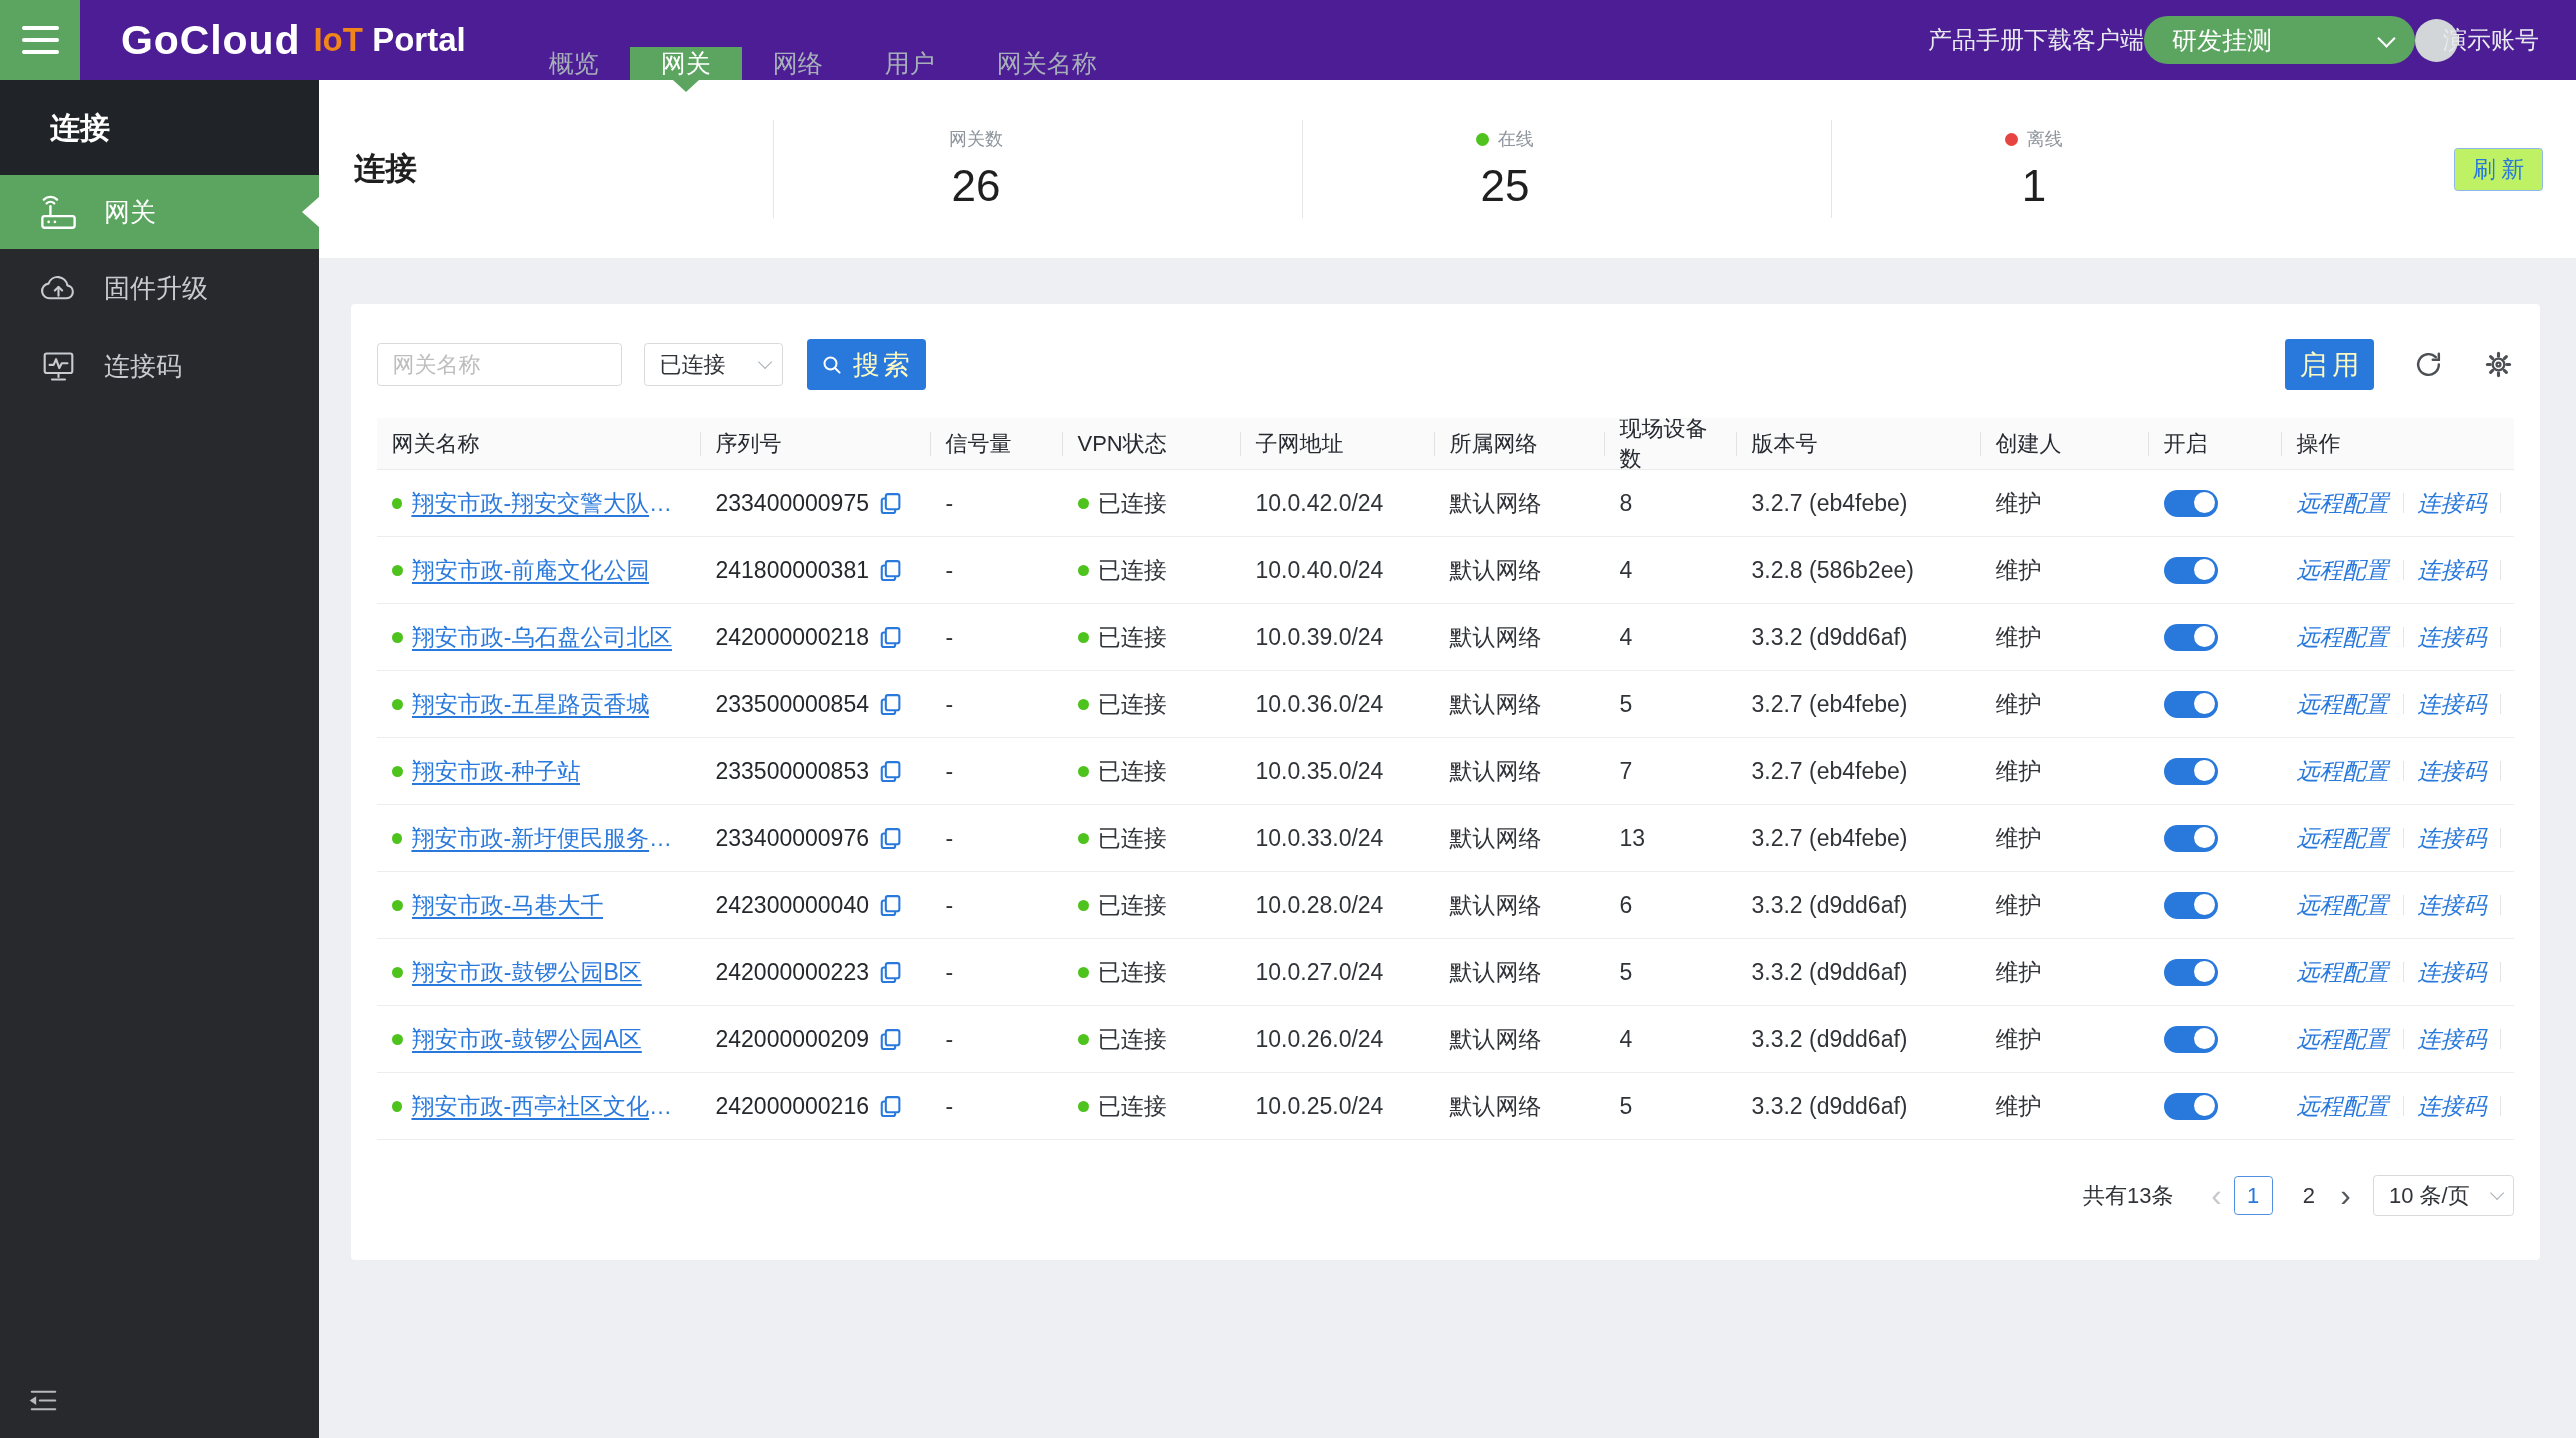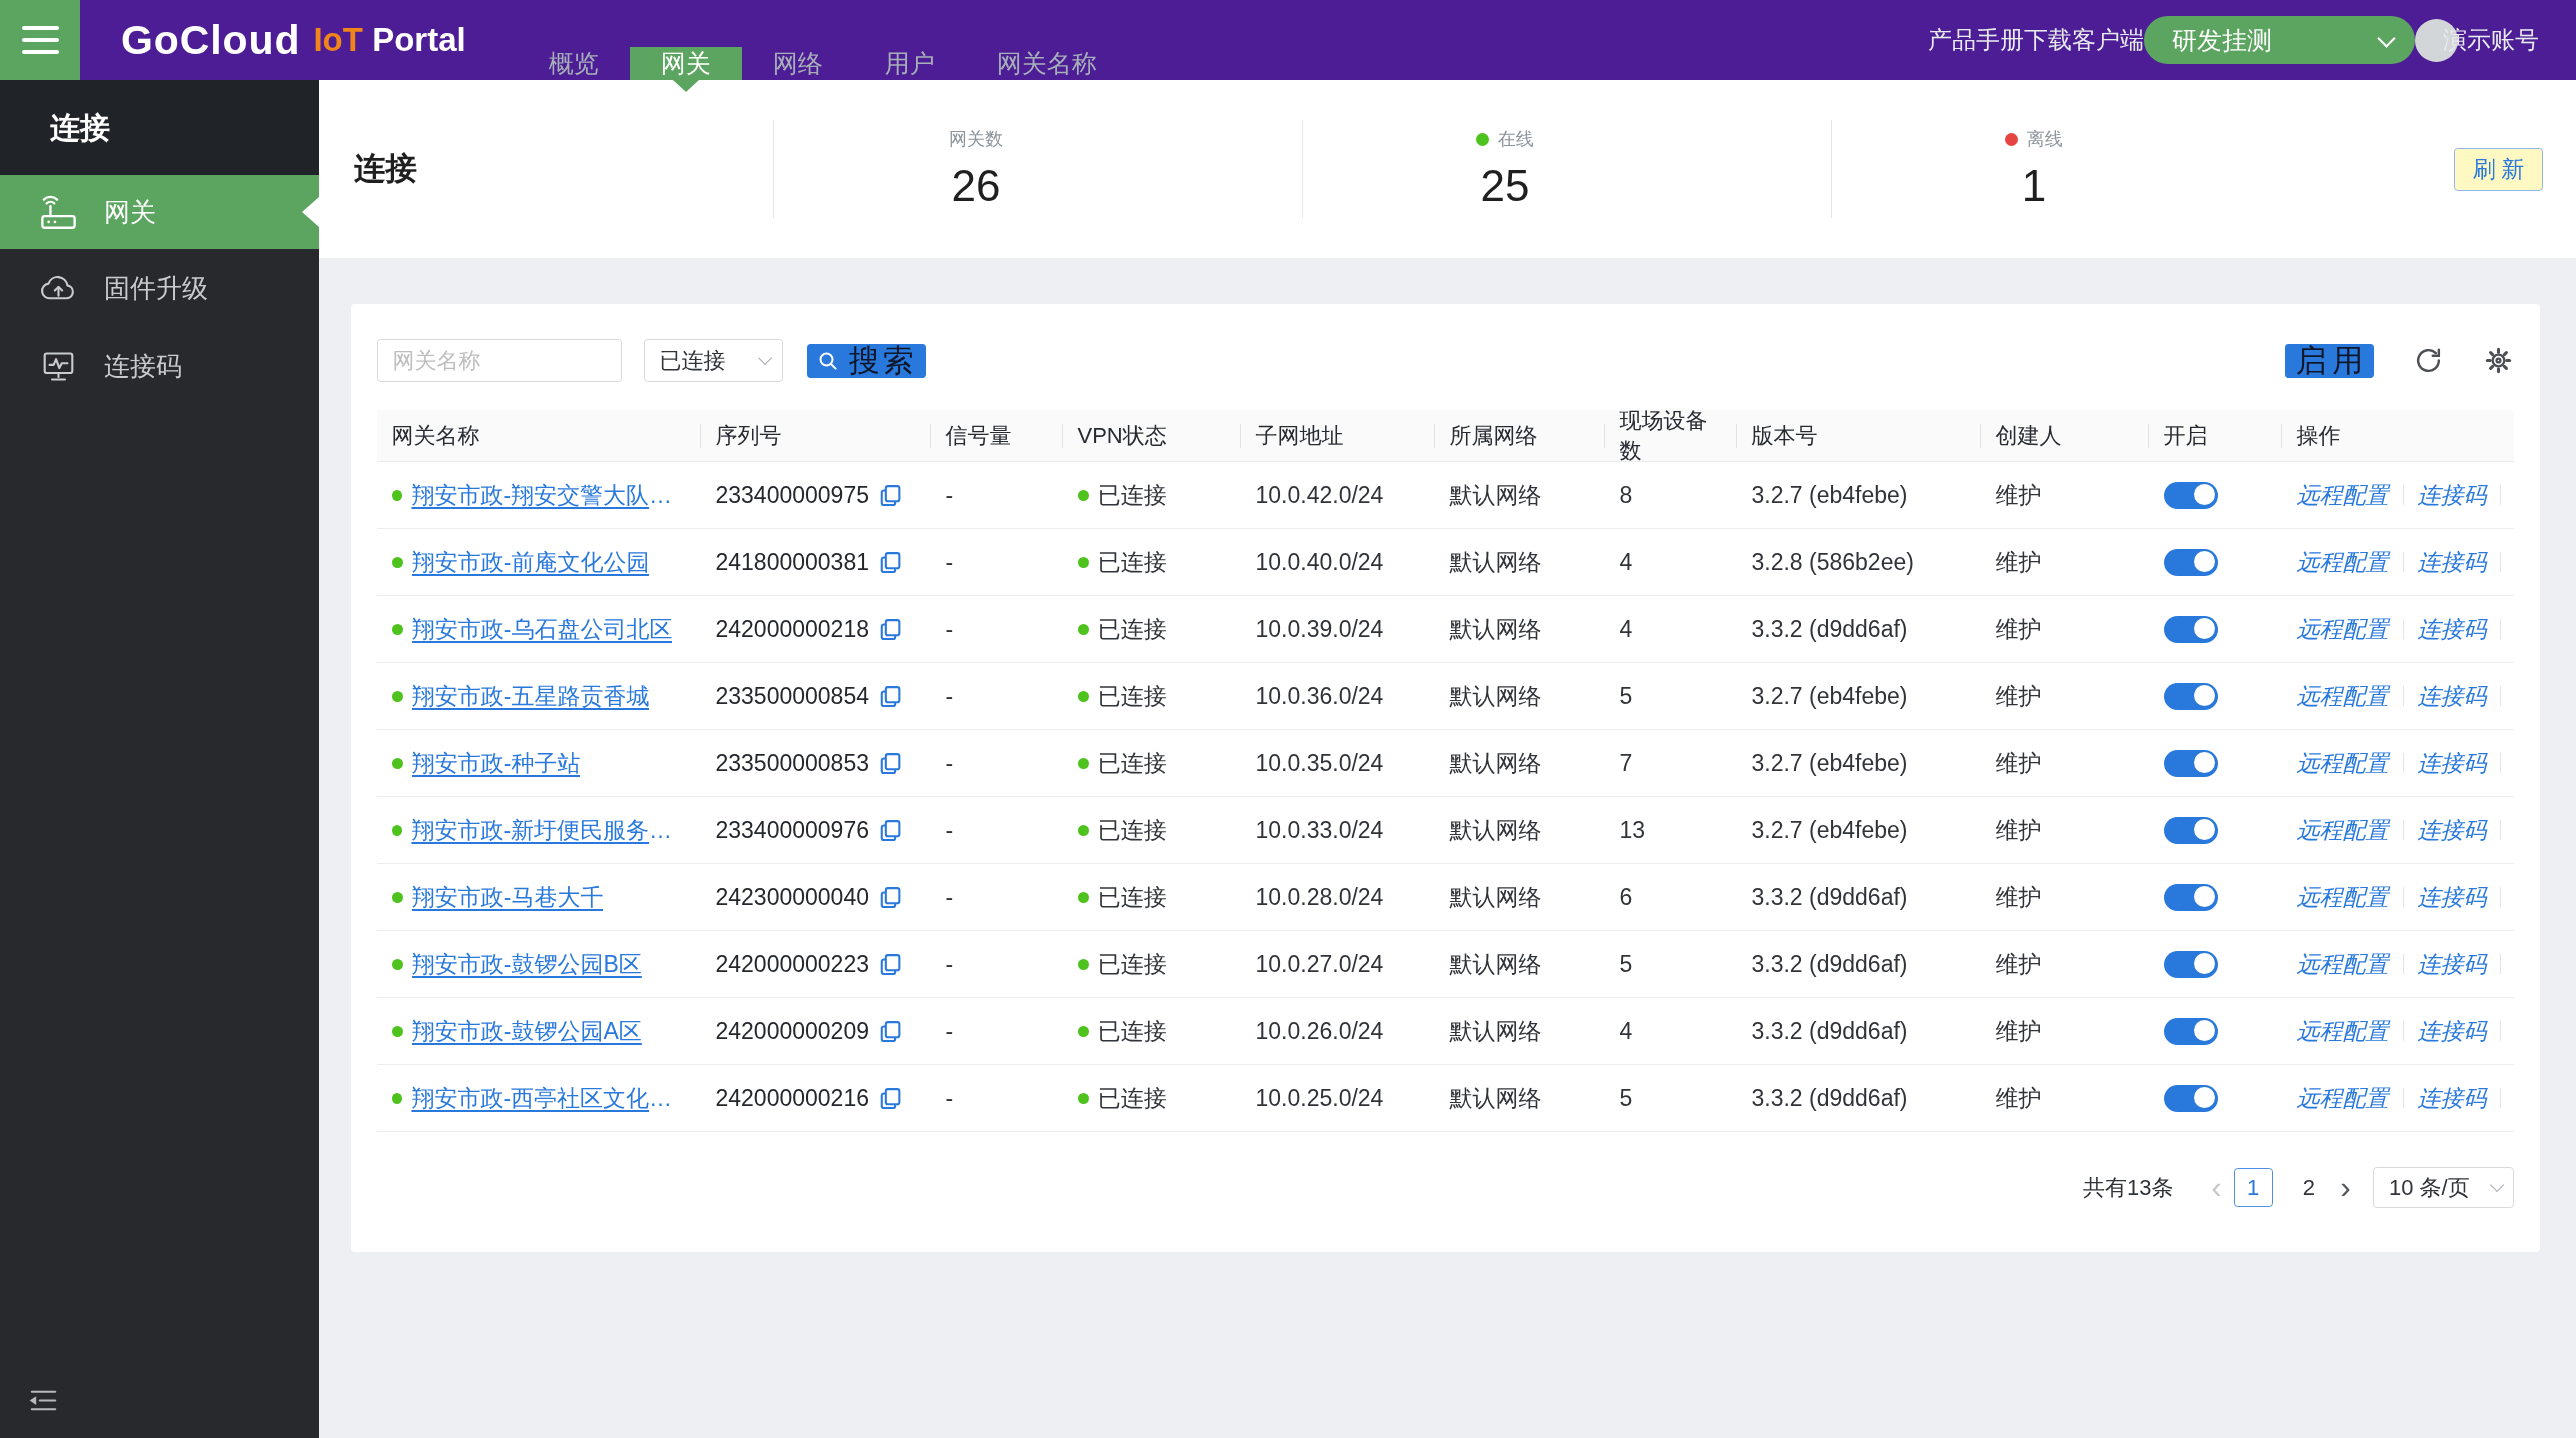--- a/index.html
+++ b/index.html
@@ -47,31 +47,31 @@
   .stats-band{height:178px;background:#fff;display:flex;align-items:center;}
   .page-title{width:454px;padding-left:35px;font-size:31.5px;font-weight:bold;color:#1f1f1f;}
   .stat-seg{width:529px;height:98px;border-left:0.9px solid #e4e6e9;display:flex;flex-direction:column;justify-content:center;align-items:center;padding-right:124px;}
   .stat-label{display:flex;align-items:center;gap:8.3px;font-size:18px;color:#8d949b;}
   .stat-value{font-size:44px;font-weight:500;color:#1f1f1f;margin-top:9.3px;}
   .dot{display:inline-block;width:13px;height:13px;border-radius:50%;}
   .dot.sm{width:11px;height:11px;}
   .dot.green{background:var(--online-green);}
   .dot.red{background:var(--offline-red);}
   .refresh-wrap{flex:1;display:flex;justify-content:flex-end;padding-right:33px;}
-  .refresh-btn{width:89px;height:43px;background:#fef9c3;border:0.9px solid #8fb6e8;border-radius:3.7px;color:var(--primary-blue);font-size:23px;letter-spacing:5.6px;text-indent:5.6px;display:flex;align-items:center;justify-content:center;cursor:pointer;font-family:inherit;}
+  .refresh-btn{width:89px;height:43px;background:#bef264;border:0.9px solid #8fb6e8;border-radius:3.7px;color:var(--primary-blue);font-size:23px;letter-spacing:5.6px;text-indent:5.6px;display:flex;align-items:center;justify-content:center;cursor:pointer;font-family:inherit;}
 
   
   .card{background:#fff;border-radius:3.7px;margin:46px 36px 0 31.5px;padding:35px 26px 44px 26px;}
   .toolbar{display:flex;align-items:center;margin-bottom:28px;}
   .gw-input{width:245px;height:43px;border:0.9px solid #d9d9d9;border-radius:3.7px;padding:0 15px;font-size:22px;color:#303338;font-family:inherit;outline:none;}
   .gw-input::placeholder{color:#bdbdbd;}
   .select{height:43px;border:0.9px solid #d9d9d9;border-radius:3.7px;display:flex;align-items:center;justify-content:space-between;padding:0 13px 0 15px;font-size:22px;color:#303338;cursor:pointer;background:#fff;}
   .status-select{width:139px;margin-left:22px;}
   .sel-chev{width:10.2px;height:10.2px;border-right:1.9px solid #a7adb3;border-bottom:1.9px solid #a7adb3;transform:rotate(45deg) translateY(-2.8px);}
-  .btn-primary{height:34px;background:var(--primary-blue);color:#0f172a;border:none;border-radius:3.7px;font-size:31px;display:flex;align-items:center;justify-content:center;cursor:pointer;font-family:inherit;}
+  .btn-primary{height:51px;background:var(--primary-blue);color:#fef9c3;border:none;border-radius:3.7px;font-size:27px;display:flex;align-items:center;justify-content:center;cursor:pointer;font-family:inherit;}
   .search-btn{width:119px;margin-left:24px;gap:9.3px;letter-spacing:2.8px;}
   .toolbar-right{margin-left:auto;display:flex;align-items:center;}
   .enable-btn{width:89px;letter-spacing:5.6px;text-indent:5.6px;}
   .tool-icon{margin-left:39px;cursor:pointer;display:flex;align-items:center;}
 
   
   .thead{display:flex;height:52px;background:#fafafa;align-items:center;border-bottom:0.9px solid #ececec;}
   .th{font-size:22px;font-weight:500;color:#272b31;padding:0 15px;position:relative;display:flex;align-items:center;height:100%;}
   .th:not(:last-child)::after{content:"";position:absolute;right:0;top:50%;transform:translateY(-50%);width:0.9px;height:24px;background:#e2e2e2;}
   .tr{display:flex;height:67px;align-items:center;border-bottom:0.9px solid #ededed;}

